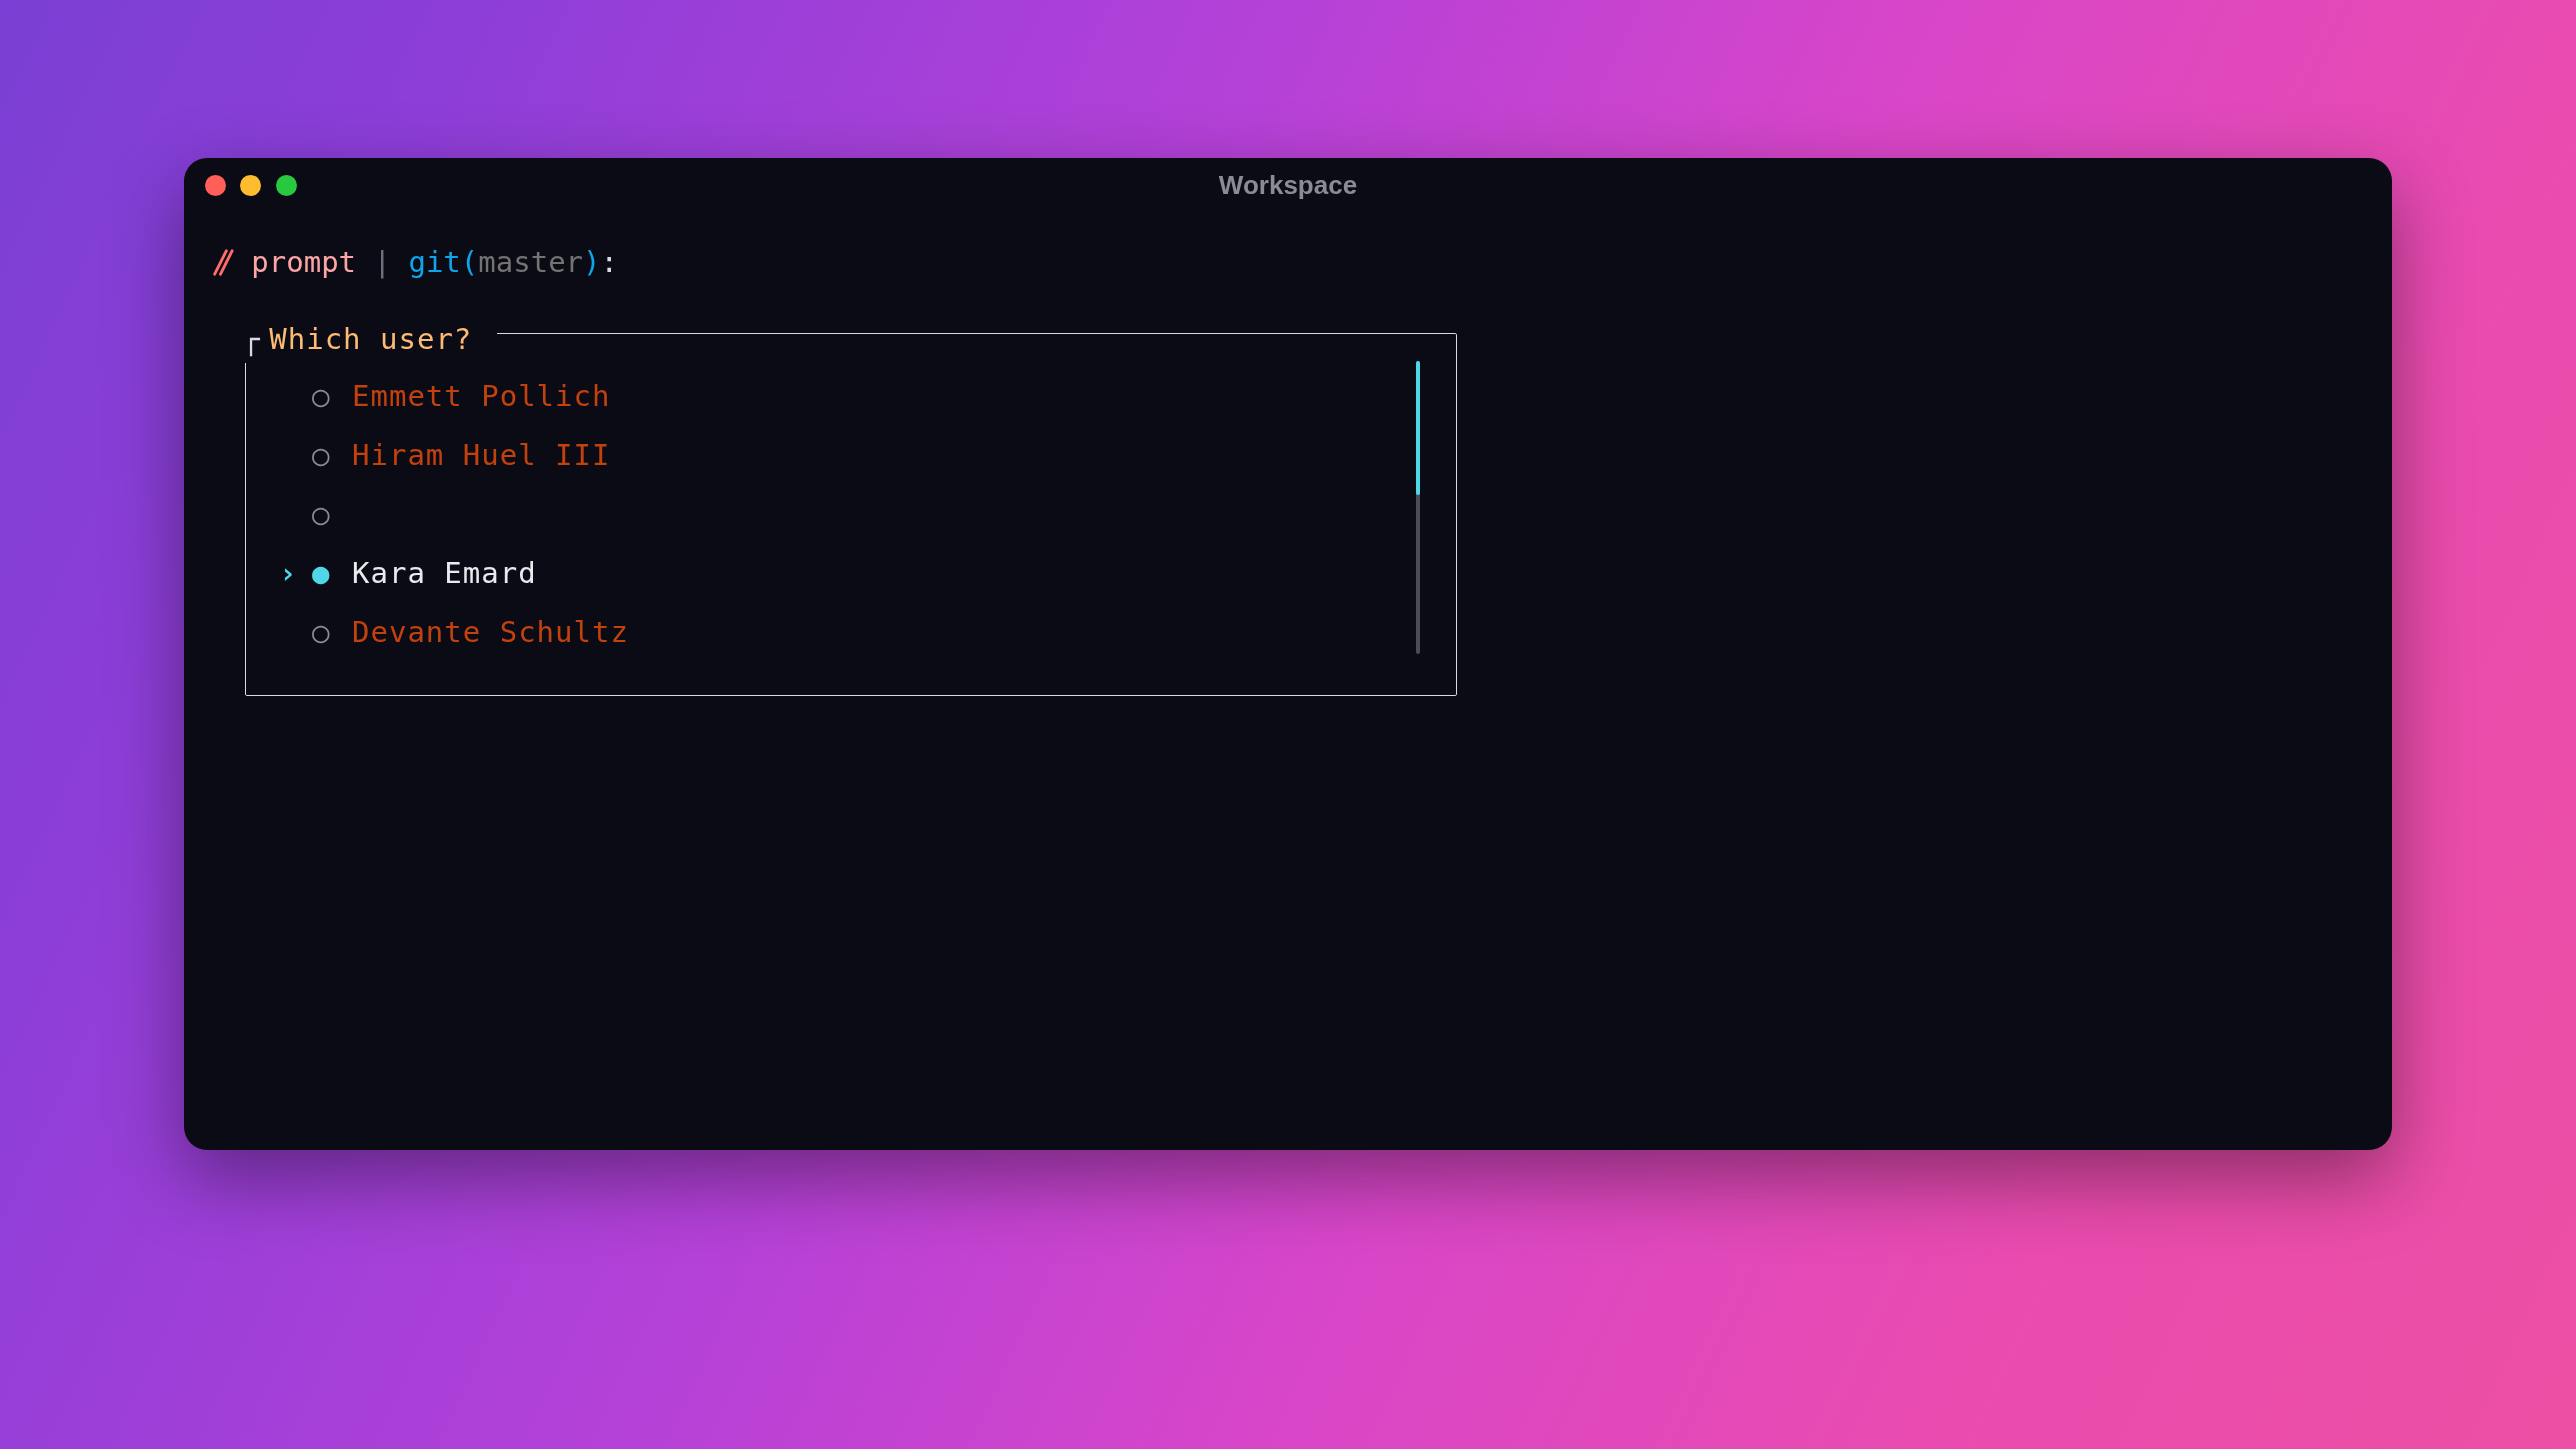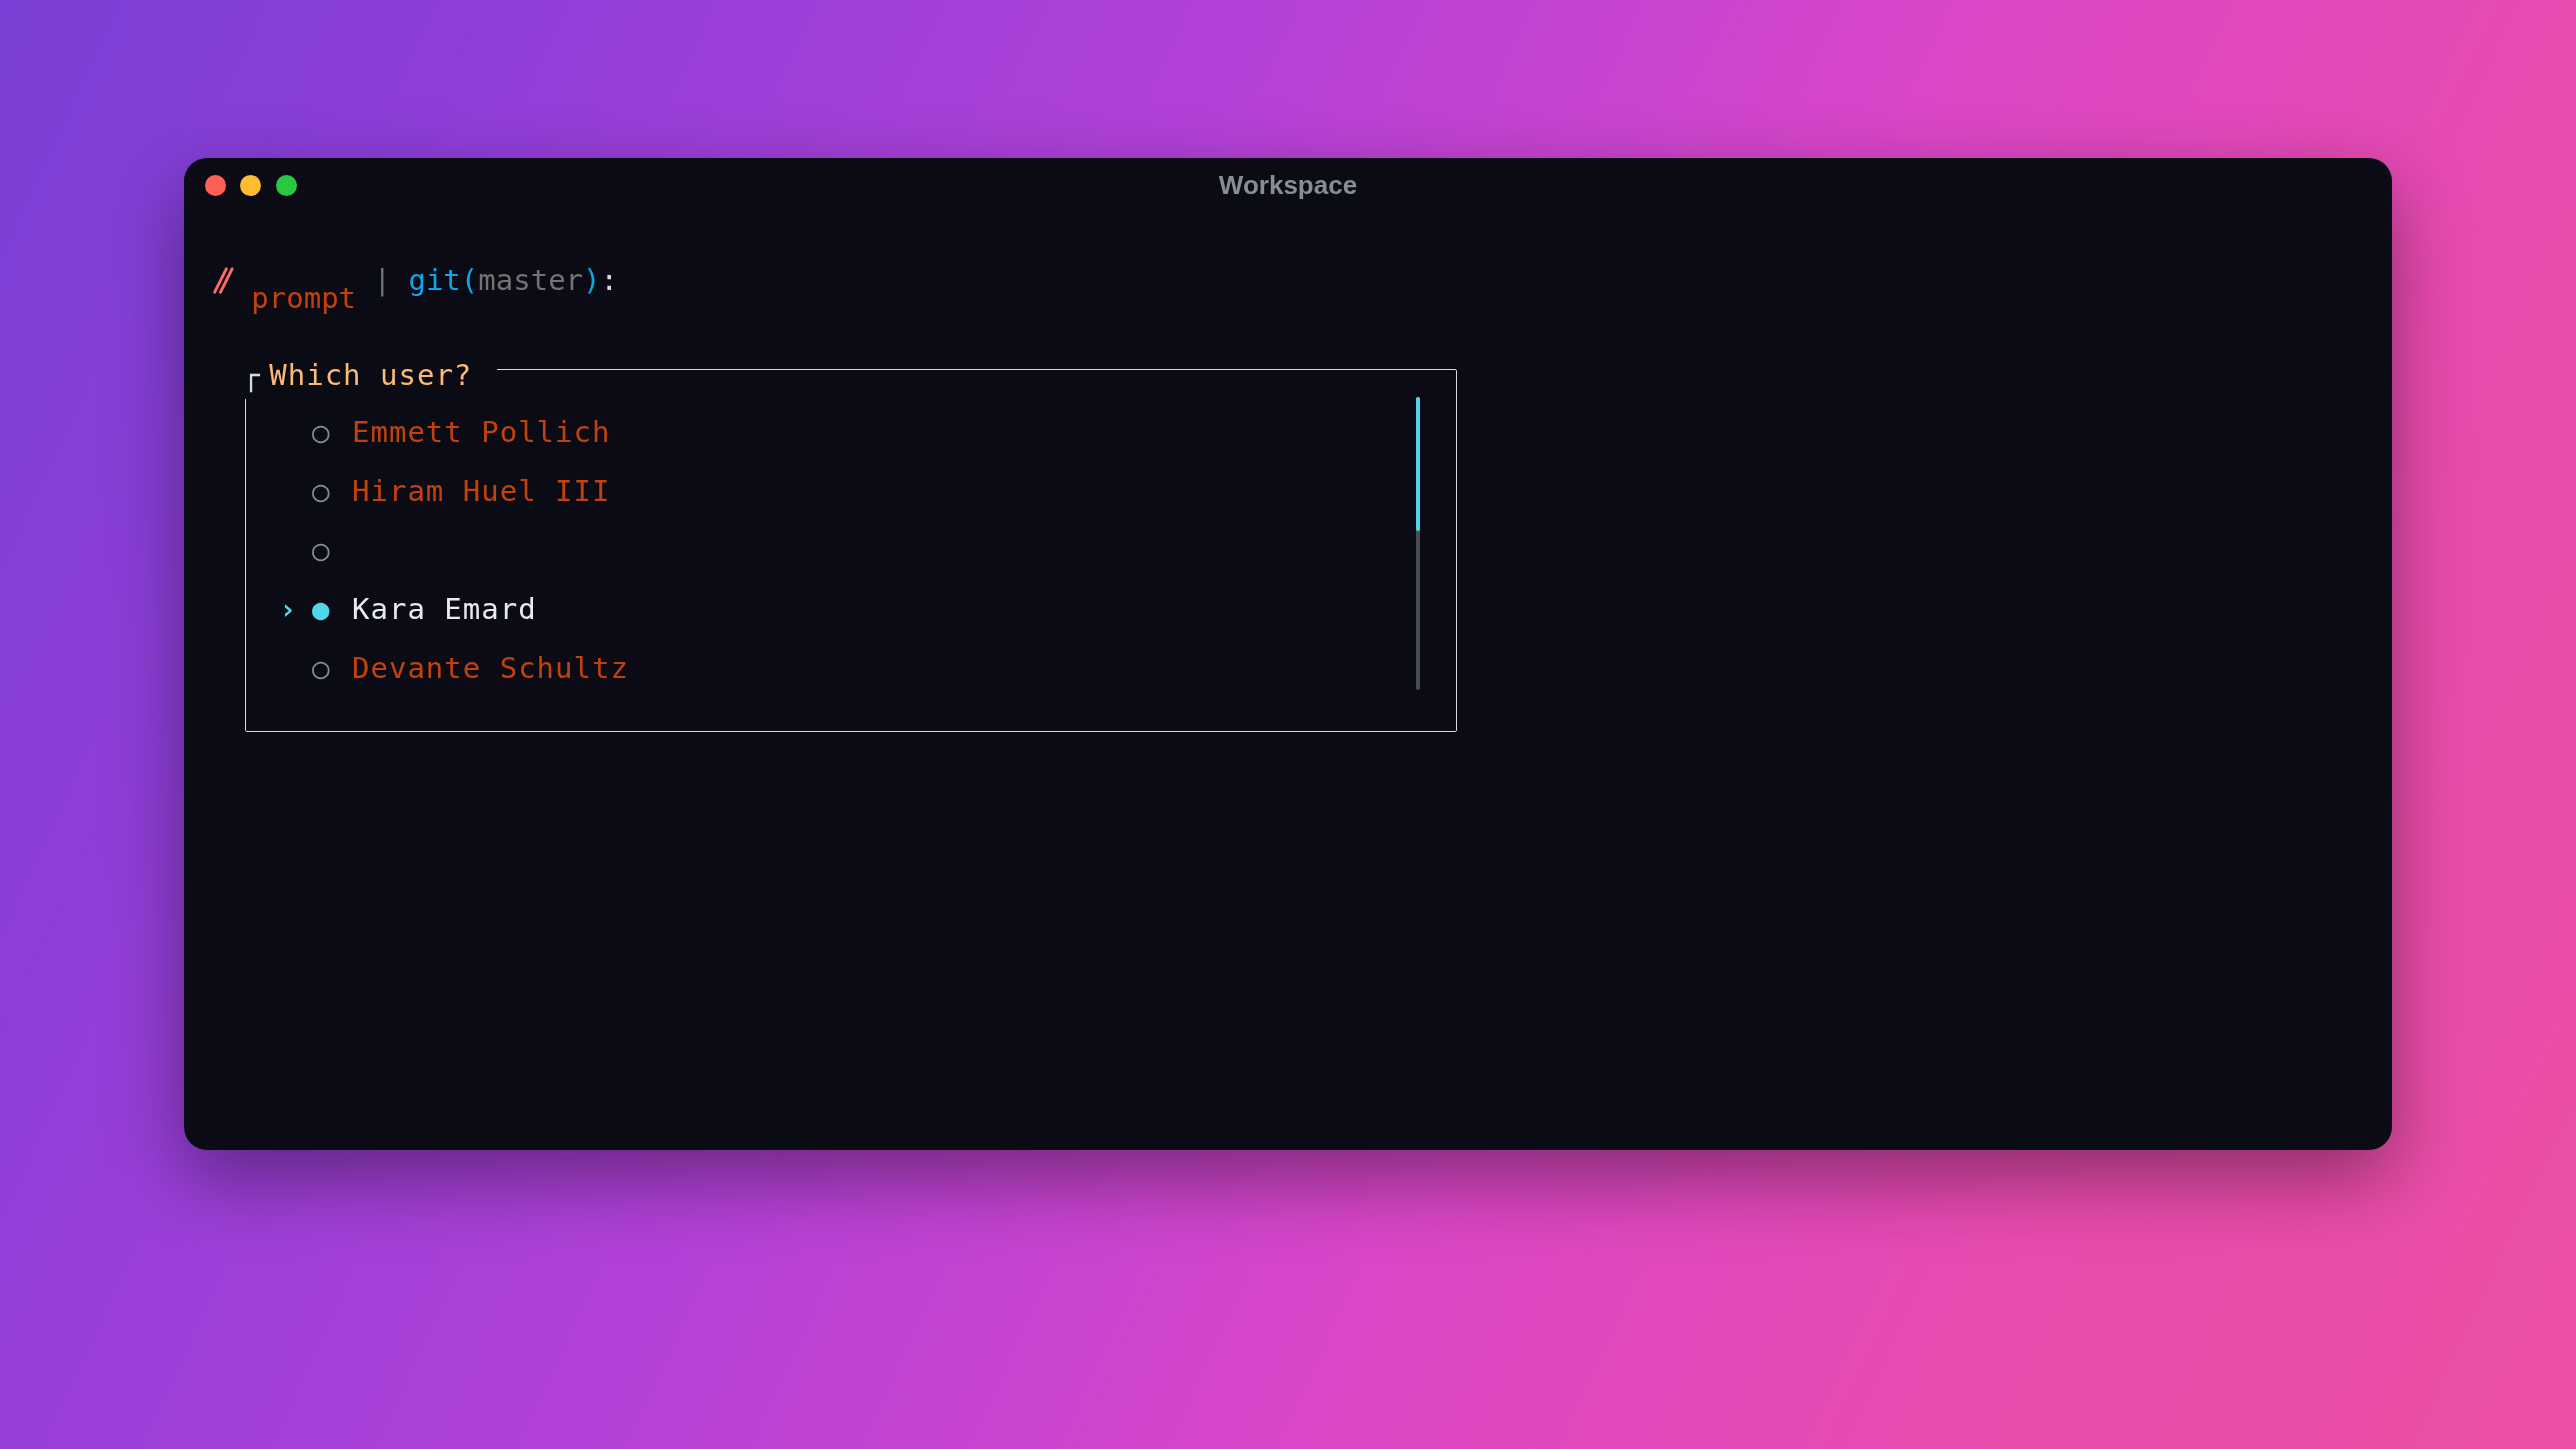--- a/index.html
+++ b/index.html
@@ -80,21 +80,21 @@
     .slash-icon {
       display: inline-flex;
       margin-right: 15.3px;
     }
 
     .slash-icon svg {
       width: 31px;
       height: 31px;
     }
 
-    .c-green { color: #c2410c; margin-top: 36px; }
+    .c-green { color: #fca5a5; }
     .c-gray { color: #6c6f7a; }
     .c-cyan { color: #0ea5e9; }
     .c-red { color: #737373; text-align: center; }
     .c-white { color: #d8dae0; }
 
     .select-box {
       position: relative;
       width: 1212px;
       border: 1.9px solid #d8dae0;
       border-radius: 1.9px;

